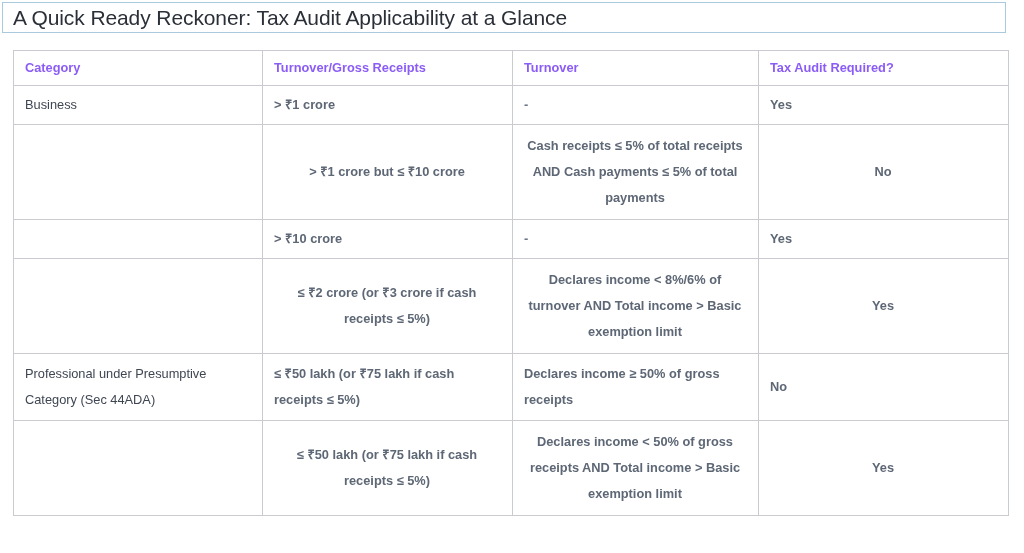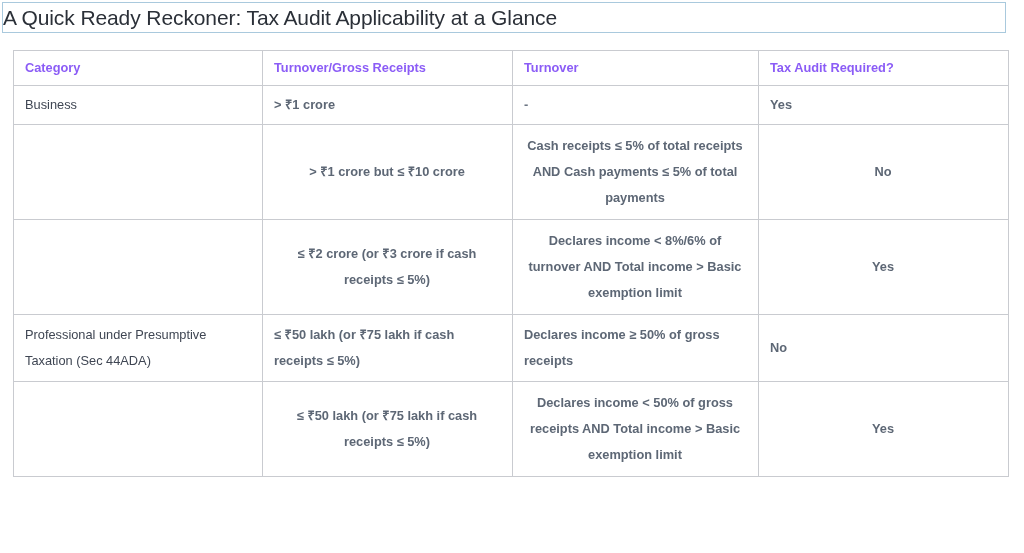--- a/index.html
+++ b/index.html
@@ -22,20 +22,21 @@
     position: absolute;
     left: 2px;
     top: 2px;
     width: 1004px;
     height: 31px;
     box-sizing: border-box;
     border: 1px solid #a9c9dd;
     background: #ffffff;
     display: flex;
     align-items: center;
+    padding-left: 10px;
   }
   #title-text {
     font-size: 21px;
     line-height: 24px;
     font-weight: 400;
     color: #2b3038;
     letter-spacing: -0.1px;
     white-space: nowrap;
   }
 
@@ -123,28 +124,34 @@
           <td>&gt; ₹1 crore</td>
           <td class="dash">-</td>
           <td>Yes</td>
         </tr>
         <tr class="h-three">
           <td class="cat"></td>
           <td>&gt; ₹1 crore but ≤ ₹10 crore</td>
           <td>Cash receipts ≤ 5% of total receipts AND Cash payments ≤ 5% of total payments</td>
           <td>No</td>
         </tr>
+        <tr class="h-one">
+          <td class="cat"></td>
+          <td>&gt; ₹10 crore</td>
+          <td class="dash">-</td>
+          <td>Yes</td>
+        </tr>
         <tr class="h-three">
           <td class="cat"></td>
           <td>≤ ₹2 crore (or ₹3 crore if cash receipts ≤ 5%)</td>
           <td>Declares income &lt; 8%/6% of turnover AND Total income &gt; Basic exemption limit</td>
           <td>Yes</td>
         </tr>
         <tr class="h-two">
-          <td class="cat">Professional under Presumptive Taxation (Sec 44ADA)</td>
+          <td class="cat">Professional under Presumptive Category (Sec 44ADA)</td>
           <td>≤ ₹50 lakh (or ₹75 lakh if cash receipts ≤ 5%)</td>
           <td>Declares income ≥ 50% of gross receipts</td>
           <td>No</td>
         </tr>
         <tr class="h-three">
           <td class="cat"></td>
           <td>≤ ₹50 lakh (or ₹75 lakh if cash receipts ≤ 5%)</td>
           <td>Declares income &lt; 50% of gross receipts AND Total income &gt; Basic exemption limit</td>
           <td>Yes</td>
         </tr>

